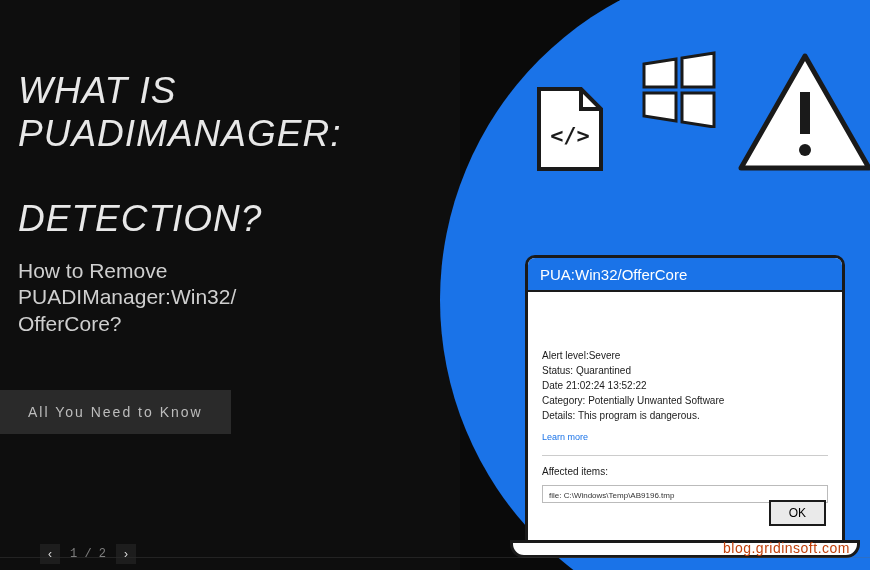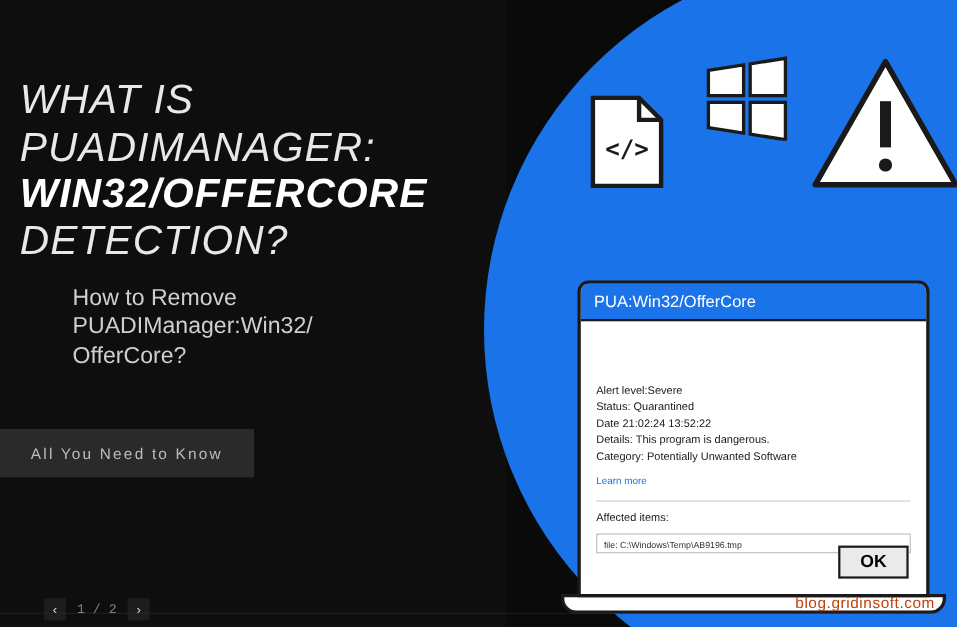--- a/index.html
+++ b/index.html
@@ -62,21 +62,20 @@
   .title-bold {
     font-weight: 700;
     color: #ffffff;
   }
   .subtitle {
     color: #cfcfcf;
     font-size: 21px;
     font-weight: 300;
     margin-top: 18px;
     line-height: 1.25;
-    margin-left: 48px;
   }
   .pill {
     position: absolute;
     left: 0;
     top: 390px;
     background: #2a2a2a;
     color: #bdbdbd;
     padding: 14px 28px;
     font-size: 14px;
     letter-spacing: 2px;
@@ -161,22 +160,22 @@
     height: 18px;
     overflow: hidden;
   }
   .ok-button {
     position: absolute;
     right: 16px;
     bottom: 14px;
     background: #eaeaea;
     border: 2px solid #1a1a1a;
     padding: 4px 18px;
-    font-size: 16px;
-    font-weight: bold;
+    font-size: 12px;
+    font-weight: normal;
     cursor: pointer;
   }
   .laptop-base {
     width: 350px;
     height: 18px;
     background: #ffffff;
     border: 3px solid #1a1a1a;
     border-radius: 0 0 14px 14px;
     margin-top: -3px;
   }
@@ -229,21 +228,21 @@
 <div class="frame-outline"></div>
 
 <div class="left-panel"></div>
 <div class="stripes"></div>
 <div class="blue-circle"></div>
 
 <div class="title-block">
   <div class="title">
     <span>WHAT IS</span><br>
     <span>PUADIMANAGER:</span><br>
-    <span class="title-bold">WIN32/OFFERCORE</span><br>
+    <br>
     <span>DETECTION?</span>
   </div>
   <div class="subtitle">
     <span>How to Remove</span><br>
     <span>PUADIManager:Win32/</span><br>
     <span>OfferCore?</span>
   </div>
 </div>
 
 <div class="pill">
@@ -277,22 +276,22 @@
 
 <div class="laptop">
   <div class="laptop-screen">
     <div class="dialog-titlebar">
       <span>PUA:Win32/OfferCore</span>
     </div>
     <div class="dialog-body">
       <span class="line">Alert level:Severe</span>
       <span class="line">Status: Quarantined</span>
       <span class="line">Date 21:02:24 13:52:22</span>
+      <span class="line">Category: Potentially Unwanted Software</span>
       <span class="line">Details: This program is dangerous.</span>
-      <span class="line">Category: Potentially Unwanted Software</span>
       <a class="learn-more">Learn more</a>
       <hr class="dialog-divider">
       <div class="affected-label">Affected items:</div>
       <div class="affected-box">
         <span>file: C:\Windows\Temp\AB9196.tmp</span>
       </div>
     </div>
     <button class="ok-button">
       <span>OK</span>
     </button>

